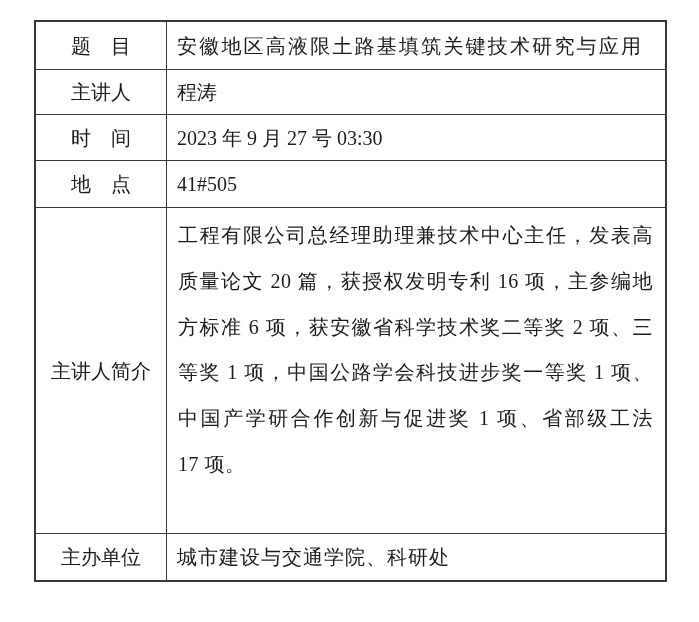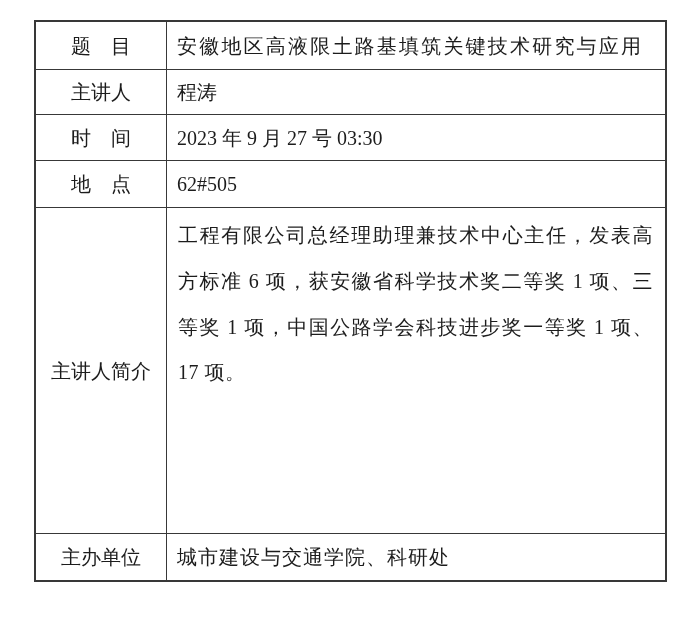--- a/index.html
+++ b/index.html
@@ -95,30 +95,32 @@
     <span>时　间</span>
   </div>
   <div class="cell value-cell">
     <span>2023 年 9 月 27 号 03:30</span>
   </div>
 
   <div class="cell label-cell">
     <span>地　点</span>
   </div>
   <div class="cell value-cell">
-    <span>62#505</span>
+    <span>41#505</span>
   </div>
 
   <div class="cell label-cell">
     <span>主讲人简介</span>
   </div>
   <div class="cell value-cell bio-cell">
     <div class="bio-line">工程有限公司总经理助理兼技术中心主任，发表高</div>
-    <div class="bio-line">方标准 6 项，获安徽省科学技术奖二等奖 1 项、三</div>
+    <div class="bio-line">质量论文 20 篇，获授权发明专利 16 项，主参编地</div>
+    <div class="bio-line">方标准 6 项，获安徽省科学技术奖二等奖 2 项、三</div>
     <div class="bio-line">等奖 1 项，中国公路学会科技进步奖一等奖 1 项、</div>
+    <div class="bio-line">中国产学研合作创新与促进奖 1 项、省部级工法</div>
     <div class="bio-line bio-last">17 项。</div>
   </div>
 
   <div class="cell label-cell last-row">
     <span>主办单位</span>
   </div>
   <div class="cell value-cell unit-value last-row">
     <span>城市建设与交通学院、科研处</span>
   </div>
 

